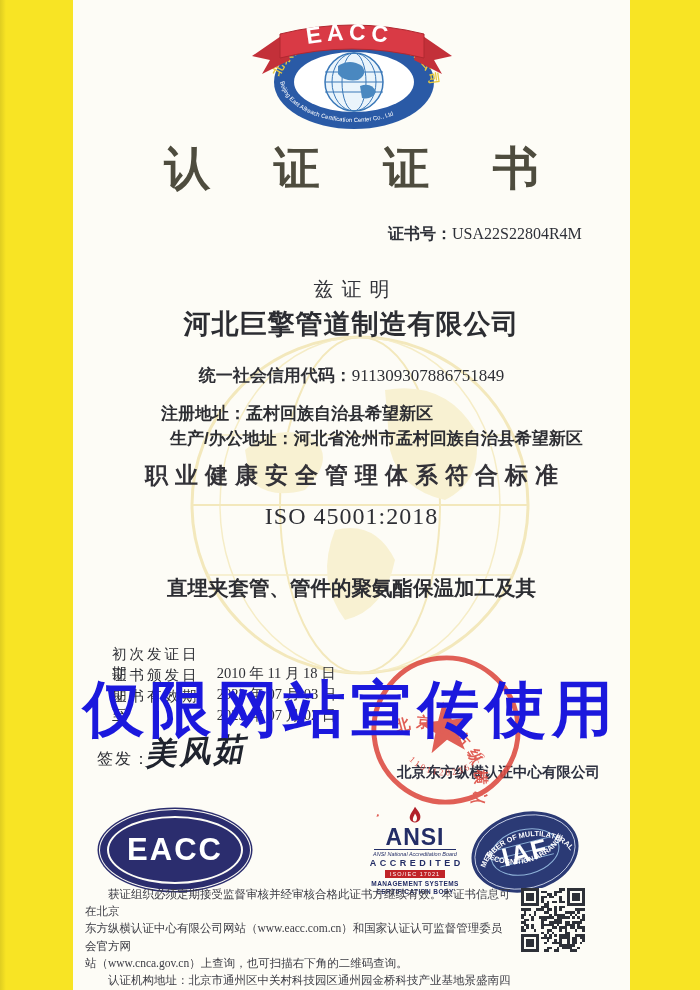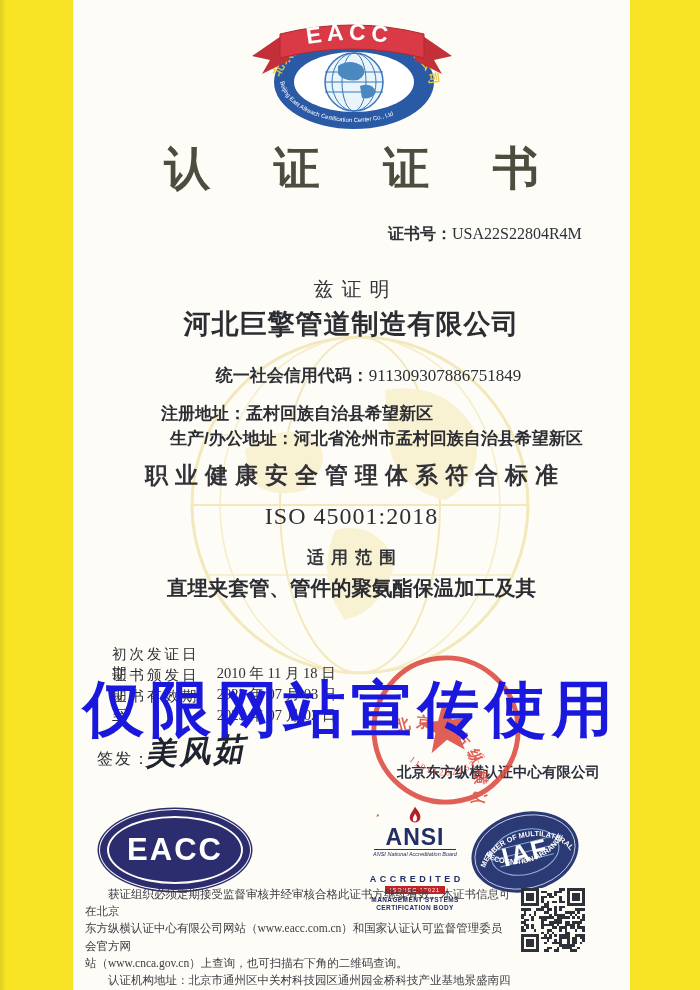--- a/index.html
+++ b/index.html
@@ -14,21 +14,21 @@
   .ctr { left:0; width:557px; text-align:center; }
 
   
   .title { top:138px; font-size:46px; font-weight:bold; color:#4e4c3e;
            letter-spacing:26px; text-indent:26px; }
   .certno { top:224px; left:315px; font-size:16px; color:#2e3038; }
   .certno .lbl { font-weight:bold; }
   .certify { top:276px; font-size:20px; letter-spacing:8px; text-indent:8px; color:#33343a; }
   .company { top:306px; font-size:27px; font-weight:bold; color:#2c2d32;
              font-family:"Liberation Sans", sans-serif; letter-spacing:1px; }
-  .credit  { top:364px; font-size:17px; color:#2e2f35;margin-left:17px; }
+  .credit  { top:364px; font-size:17px; color:#2e2f35; }
   .credit .lbl { font-weight:bold; font-family:"Liberation Sans", sans-serif; }
   .addr1 { top:402px; left:88px; font-size:17px; font-weight:bold; color:#2c2d32;
            font-family:"Liberation Sans", sans-serif; }
   .addr2 { top:427px; left:97px; font-size:17px; font-weight:bold; color:#2c2d32;
            font-family:"Liberation Sans", sans-serif; }
   .system { top:460px; font-size:23px; font-weight:bold; letter-spacing:7px;
             text-indent:7px; color:#333238; }
   .standard { top:503px; font-size:24px; color:#2e2f35; letter-spacing:1px; }
   .scopetitle { top:546px; font-size:17px; font-weight:bold; letter-spacing:7px;
                 text-indent:7px; color:#33343a; }
@@ -64,21 +64,21 @@
                color:#fff; font-size:31px; font-weight:bold; letter-spacing:2px;
                font-family:"Liberation Sans", sans-serif; }
 
   
   .anab { top:806px; left:297px; width:90px; display:flex; flex-direction:column;
           align-items:center; font-family:"Liberation Sans", sans-serif; color:#232d66; }
   .anab .name { font-size:23px; font-weight:bold; letter-spacing:1px; line-height:22px; }
   .anab .rule { width:82px; height:1px; background:#232d66; margin:1px 0 1px; }
   .anab .org { font-size:5.5px; font-style:italic; }
   .anab .accr { font-size:9px; font-weight:bold; letter-spacing:3.5px; text-indent:3.5px;
-                margin-top:17px; }
+                margin-top:1px; }
   .anab .bar { background:#c02428; color:#fff; font-size:5.5px; letter-spacing:1px;
                padding:1px 5px; margin-top:2px; }
   .anab .ms { font-size:6.5px; font-weight:bold; letter-spacing:.4px; margin-top:2px;
               text-align:center; line-height:8px; }
 </style>
 </head>
 <body>
 
 <div class="page">
   <div class="paper">
@@ -138,21 +138,20 @@
     <div class="abs ctr credit">
       <span class="lbl">统一社会信用代码：</span><span>911309307886751849</span>
     </div>
 
     <div class="abs addr1">注册地址：孟村回族自治县希望新区</div>
     <div class="abs addr2">生产/办公地址：河北省沧州市孟村回族自治县希望新区</div>
 
     <div class="abs ctr system">职业健康安全管理体系符合标准</div>
     <div class="abs ctr standard">ISO 45001:2018</div>
 
-    <div class="abs ctr scopetitle">适用范围</div>
     <div class="abs ctr scope1 scopeln">直埋夹套管、管件的聚氨酯保温加工及其</div>
 
     <div class="abs daterow d0">
       <span class="dl">初次发证日期</span>
       <span class="dv">2010 年 11 月 18 日</span>
     </div>
     <div class="abs daterow d1">
       <span class="dl">证书颁发日期</span>
       <span class="dv">2022 年 07 月 03 日</span>
     </div>

